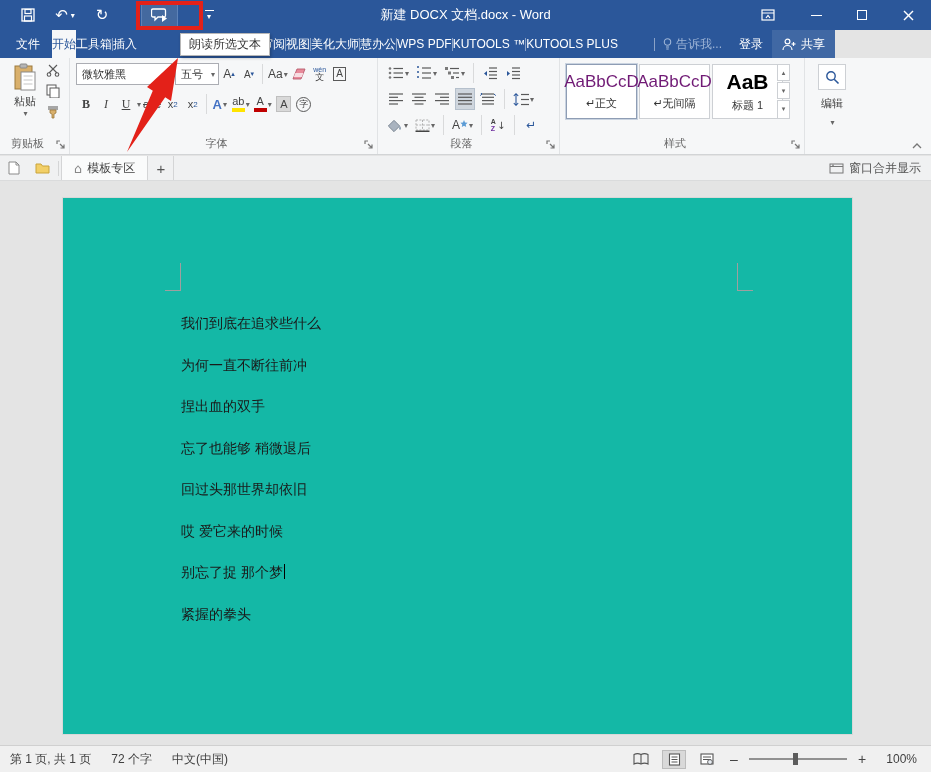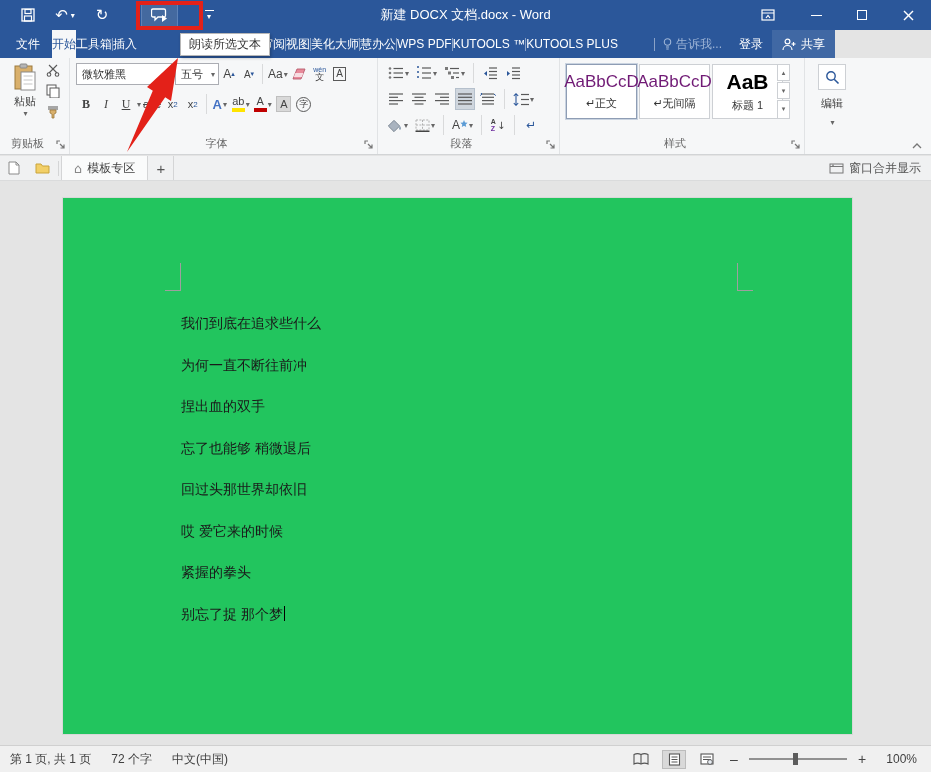--- a/index.html
+++ b/index.html
@@ -110,21 +110,21 @@
   .doctabs { position:absolute; left:0; top:156px; width:931px; height:25px; background:#f0f1f2; border-bottom:1px solid #dadbdc; display:flex; align-items:stretch; font-size:12px; color:#555; z-index:3; }
   .dt-icon { display:flex; align-items:center; justify-content:center; width:28px; }
   .dt-sep { width:1px; height:15px; background:#d4d5d6; align-self:center; margin:0 2px; }
   .dt-tab { display:flex; align-items:center; gap:5px; padding:0 12px; background:#fafbfb; border-left:1px solid #d4d5d6; border-right:1px solid #d4d5d6; color:#444; }
   .dt-home { font-family:"DejaVu Sans",sans-serif; font-size:13px; color:#888; }
   .dt-add { display:flex; align-items:center; justify-content:center; width:26px; font-size:15px; color:#555; border-right:1px solid #d4d5d6; }
   .dt-right { margin-left:auto; display:flex; align-items:center; gap:5px; padding-right:10px; color:#555; }
 
   
   .docarea { position:absolute; left:0; top:182px; width:931px; height:563px; background:#e4e4e4; }
-  .page { position:absolute; left:62px; top:15px; width:791px; height:538px; background:#22c55e; border:1px solid #d8d8d8; }
+  .page { position:absolute; left:62px; top:15px; width:791px; height:538px; background:#14b8a6; border:1px solid #d8d8d8; }
   .cropmark { position:absolute; width:16px; height:28px; top:65px; }
   .crop-left { left:102px; border-right:1px solid #9f9f9f; border-bottom:1px solid #9f9f9f; }
   .crop-right { left:674px; border-left:1px solid #9f9f9f; border-bottom:1px solid #9f9f9f; }
   .doc-text { position:absolute; left:118px; top:105px; font-size:14px; color:#1a1a1a; }
   .doc-line { height:41.5px; line-height:41.5px; white-space:pre; }
   .cursor { display:inline-block; width:1px; height:15px; background:#000; vertical-align:-2px; margin-left:1px; }
 
   
   .statusbar { position:absolute; left:0; bottom:0; width:931px; height:27px; background:#f0f0f0; border-top:1px solid #d0d0d0; display:flex; align-items:center; font-size:12px; color:#3f3f3f; z-index:6; }
   .sb-item { padding:0 10px; }
@@ -595,22 +595,22 @@
   <div class="page">
     <div class="cropmark crop-left"></div>
     <div class="cropmark crop-right"></div>
     <div class="doc-text">
       <div class="doc-line">我们到底在追求些什么</div>
       <div class="doc-line">为何一直不断往前冲</div>
       <div class="doc-line">捏出血的双手</div>
       <div class="doc-line">忘了也能够 稍微退后</div>
       <div class="doc-line">回过头那世界却依旧</div>
       <div class="doc-line">哎 爱它来的时候</div>
+      <div class="doc-line"><span>别忘了捉 那个梦</span><span class="cursor"></span></div>
       <div class="doc-line">紧握的拳头</div>
-      <div class="doc-line"><span>别忘了捉 那个梦</span><span class="cursor"></span></div>
     </div>
   </div>
 </div>
 
 <div class="statusbar">
   <span class="sb-item">第 1 页, 共 1 页</span>
   <span class="sb-item">72 个字</span>
   <span class="sb-item">中文(中国)</span>
   <div class="sb-right">
     <div class="viewbtn">

